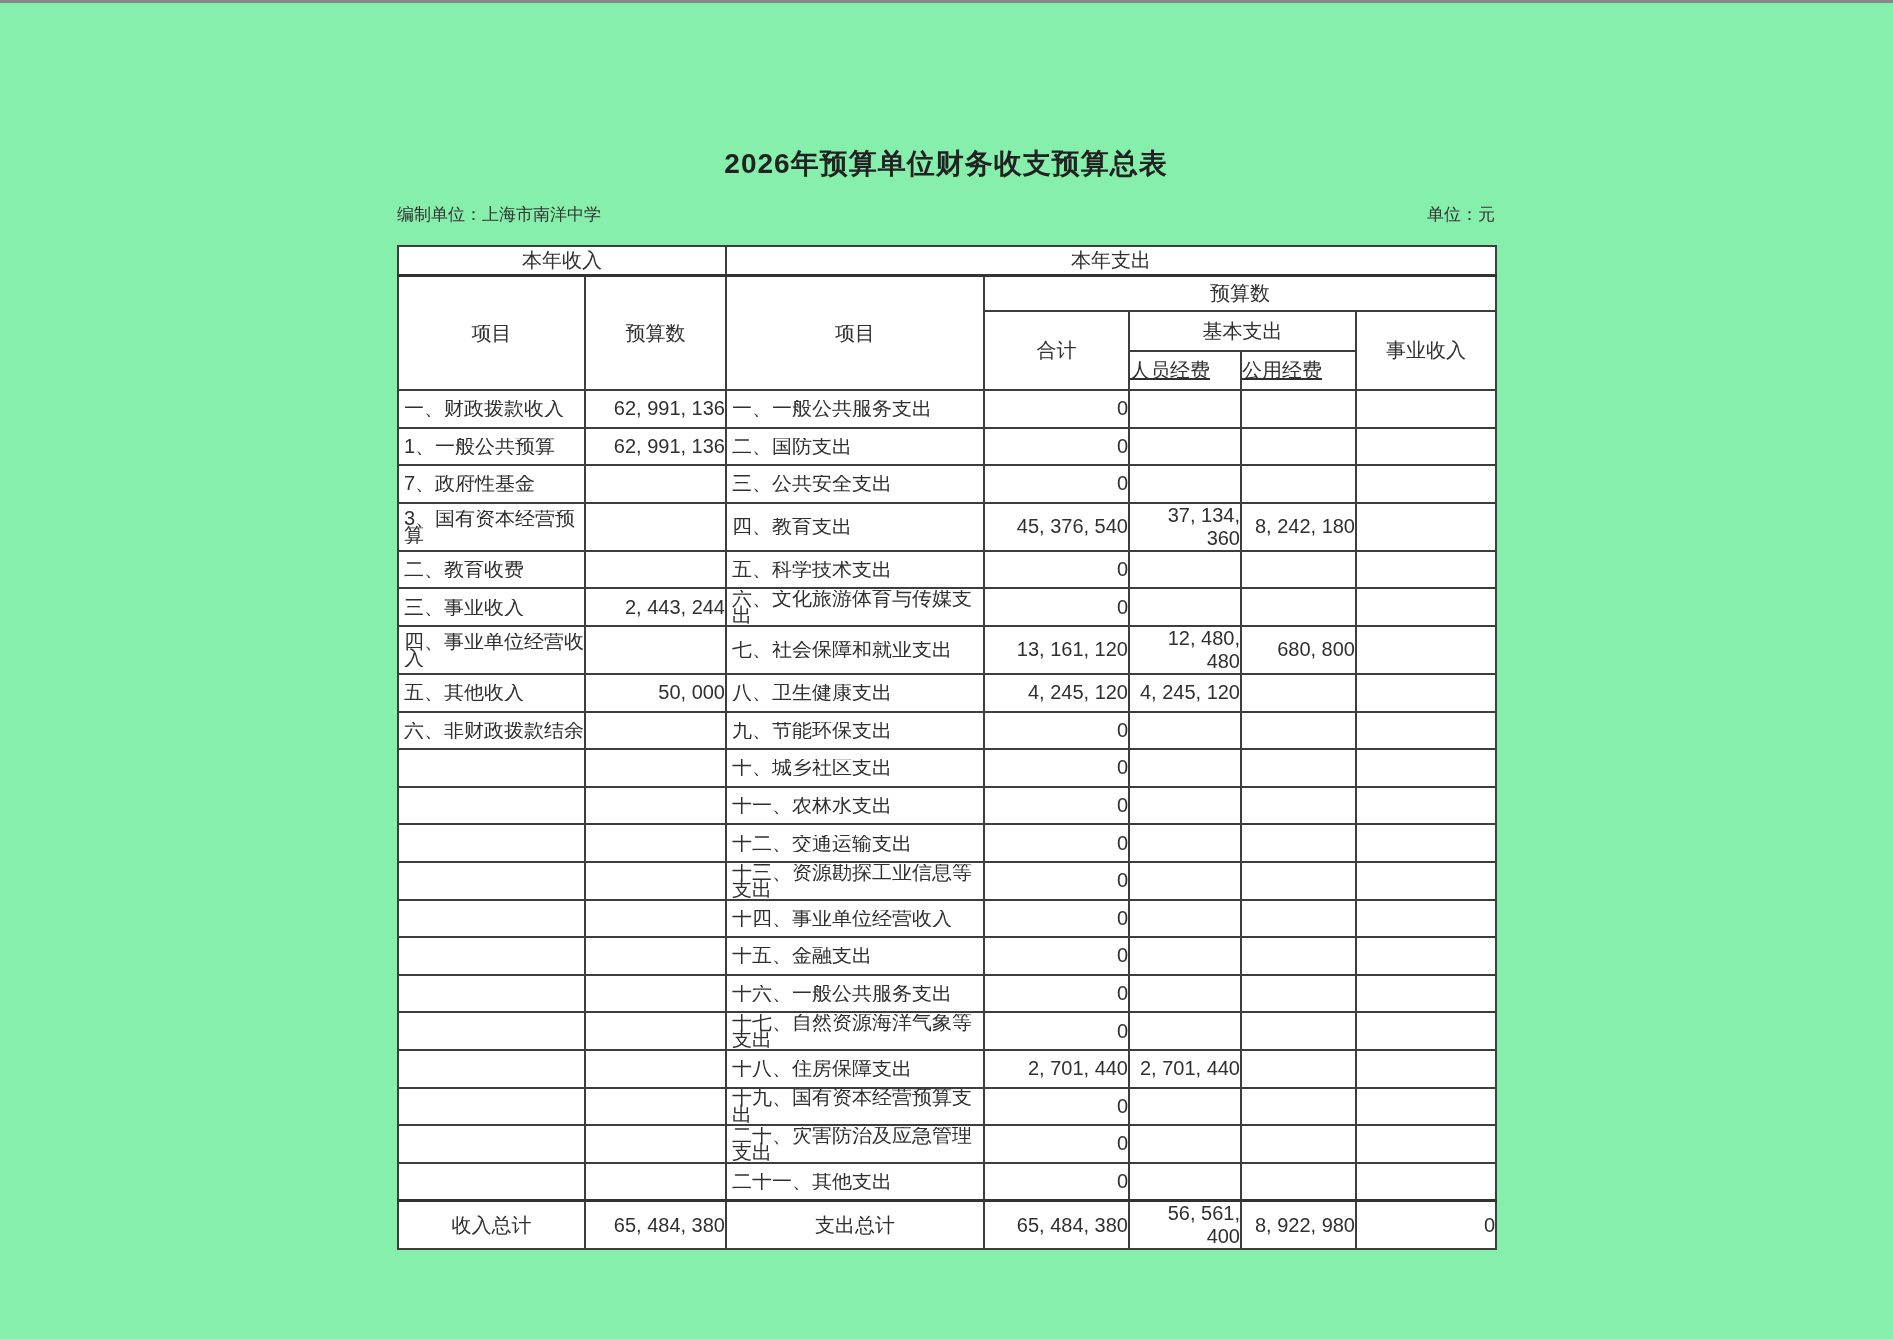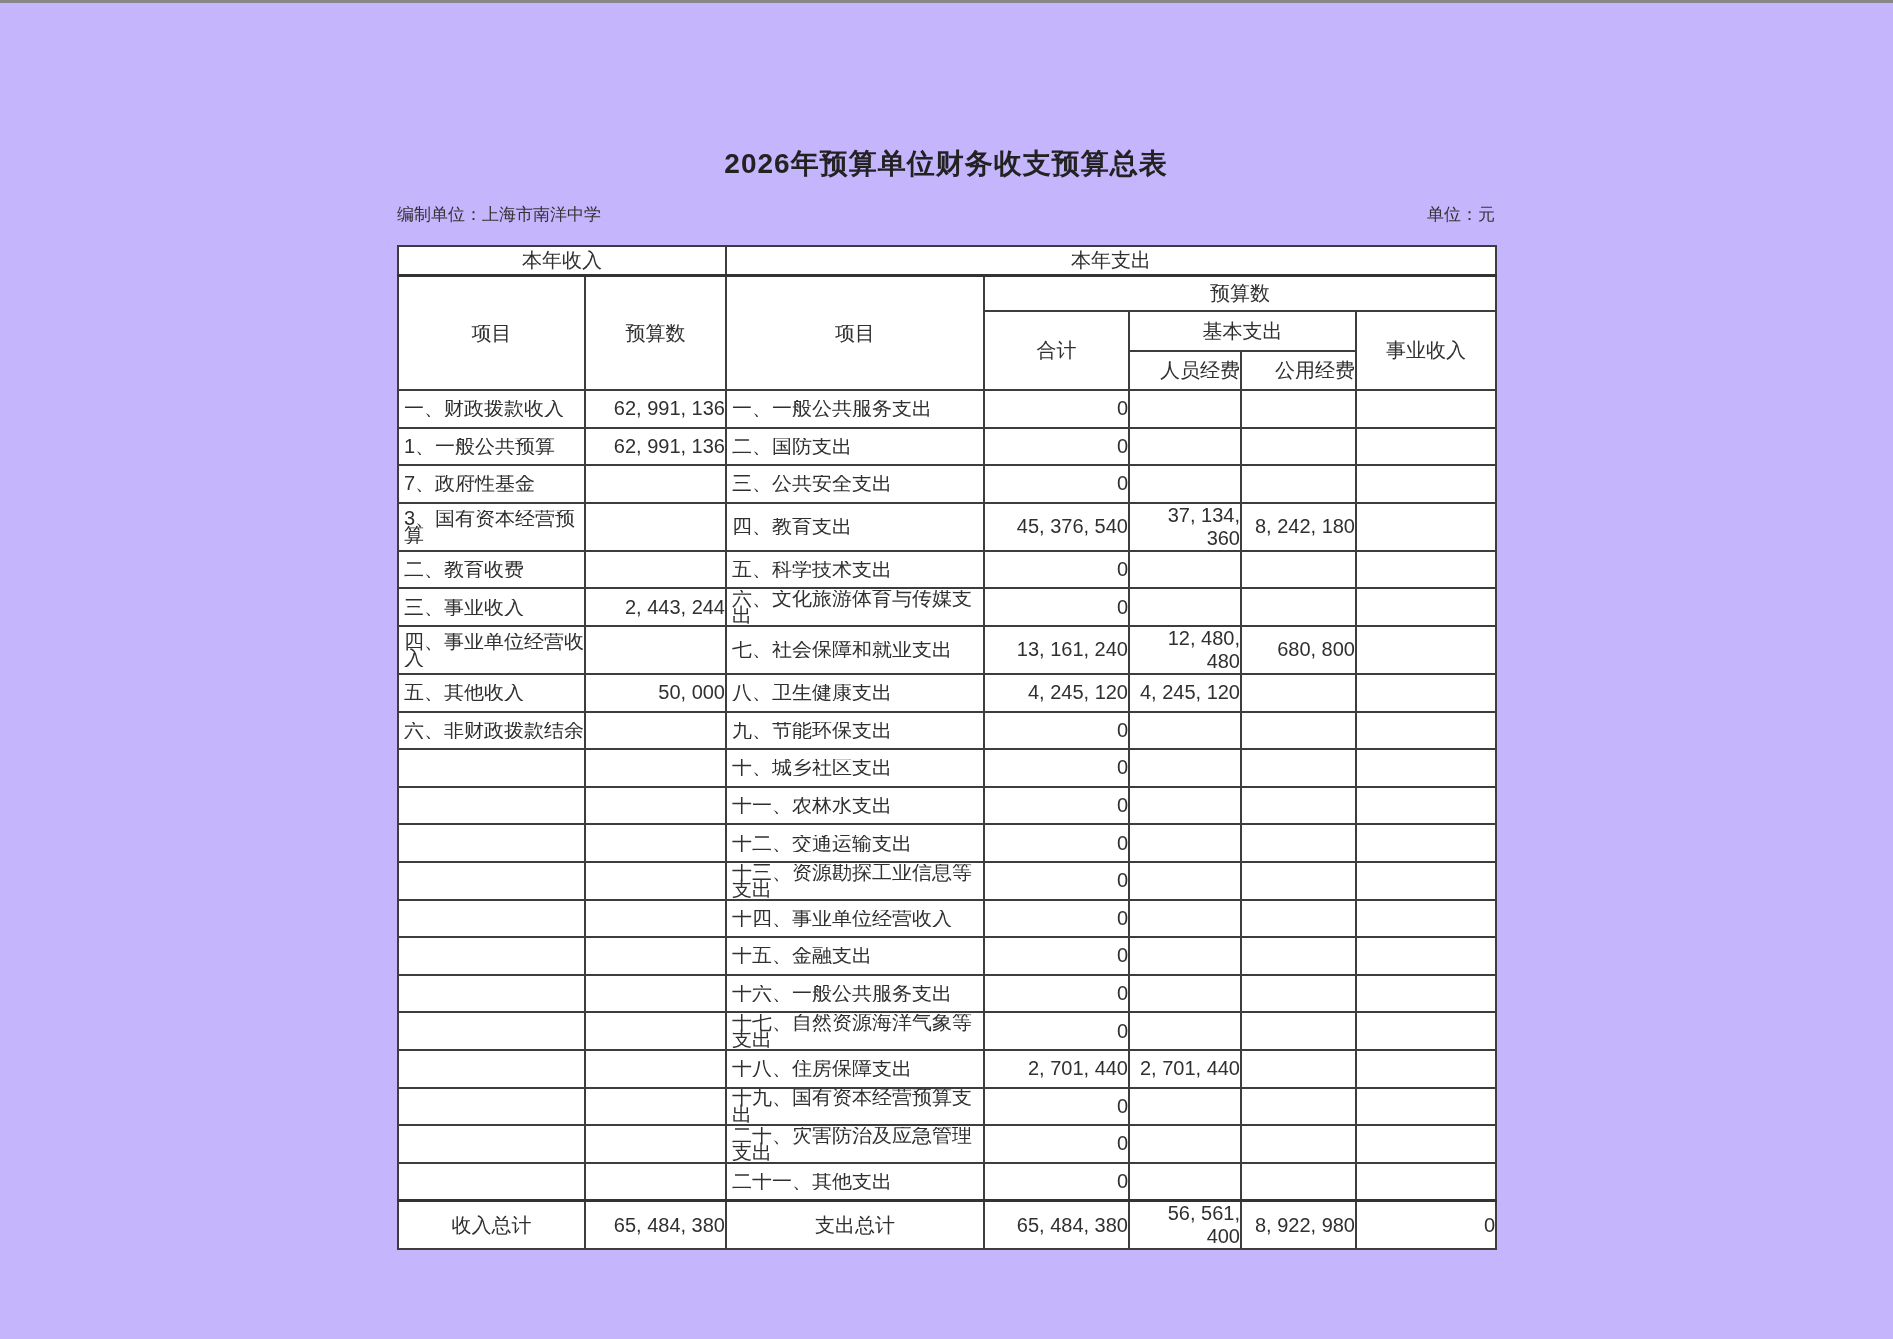--- a/index.html
+++ b/index.html
@@ -6,21 +6,21 @@
     margin: 0;
     padding: 0;
     background: #ffffff;
     font-family: "Liberation Sans", "DejaVu Sans", sans-serif;
     color: #2f2f2f;
   }
   .page {
     position: relative;
     width: 1893px;
     height: 1339px;
-    background: #c4b5fd;
+    background: #86efac;
     overflow: hidden;
   }
   .top-edge {
     position: absolute;
     left: 0; top: 0;
     width: 100%;
     height: 3px;
     background: #878787;
   }
   .doc-title {
@@ -59,21 +59,21 @@
     border: 2px solid #3d3d3d;
     padding: 0;
     overflow: hidden;
     vertical-align: middle;
     background: #ffffff;
   }
   
   tr.hdr-groups td { height: 26px; text-align: center; border-bottom: 3px solid #333; }
   tr.hdr-b td { height: 33px; text-align: center; font-family: Liberation Mono, monospace; }
   tr.hdr-c td { height: 38px; text-align: center; }
-  tr.hdr-d td { height: 37px; text-align: right; }
+  tr.hdr-d td { height: 37px; text-align: left; text-decoration: underline; }
   
   tr.data-row td { height: 35.6px; }
   tr.data-row:first-child td { border-top: 3px solid #333; }
   td.label { text-align: left; }
   td.label .cellclip {
     padding-left: 5px;
     line-height: 17px;
     max-height: 34px;
     overflow: hidden;
   }
@@ -214,21 +214,21 @@
   </tr>
 
   <tr class="data-row">
     <td class="label">
             <div class="cellclip">四、事业单位经营收入</div>
           </td>
     <td class="num"></td>
     <td class="label">
             <div class="cellclip">七、社会保障和就业支出</div>
           </td>
-    <td class="num">13, 161, 240</td>
+    <td class="num">13, 161, 120</td>
     <td class="num">12, 480, 480</td>
     <td class="num">680, 800</td>
     <td class="num"></td>
   </tr>
 
   <tr class="data-row">
     <td class="label">
             <div class="cellclip">五、其他收入</div>
           </td>
     <td class="num">50, 000</td>

